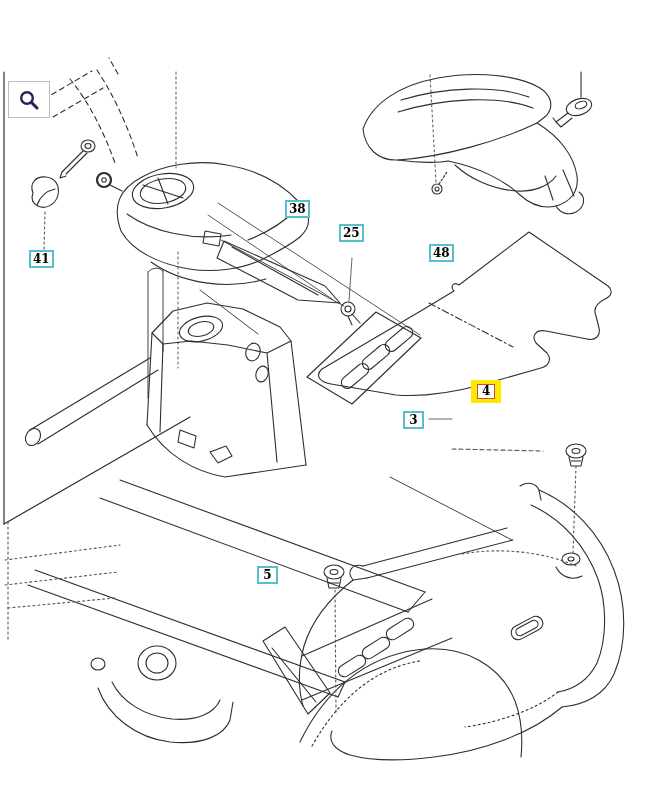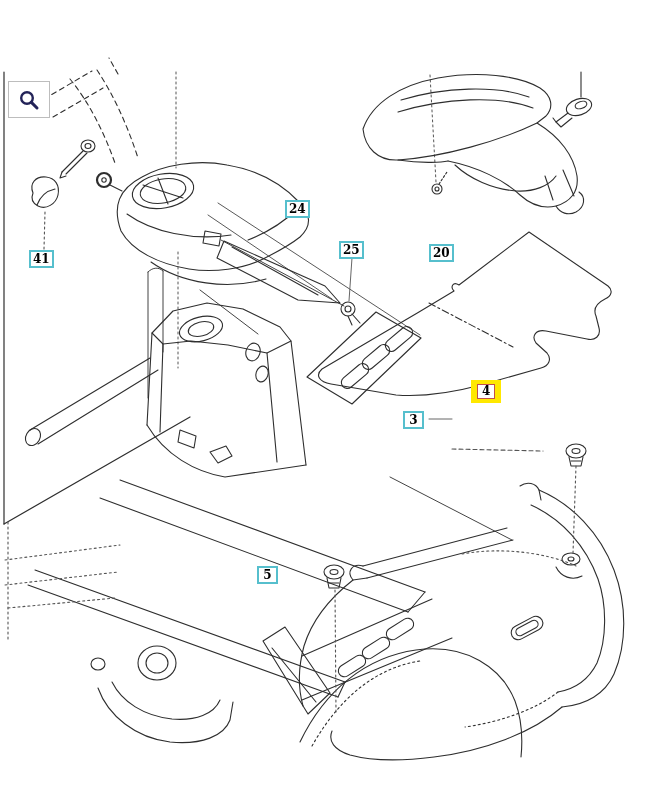--- a/index.html
+++ b/index.html
@@ -227,23 +227,23 @@
   </svg>
 
   <div class="zoom-btn">
     <svg width="22" height="22" viewBox="0 0 22 22" fill="none" stroke="#232358" stroke-linecap="round">
       <circle cx="9" cy="9" r="5.8" stroke-width="2.4"></circle>
       <path d="M13.4,13.4 L19,19" stroke-width="3"></path>
     </svg>
   </div>
 
   <div class="label" style="left:29px;top:250px;">41</div>
-  <div class="label" style="left:285px;top:200px;">24</div>
-  <div class="label" style="left:339px;top:241px;">25</div>
-  <div class="label" style="left:429px;top:244px;">20</div>
+  <div class="label" style="left:285px;top:200px;">38</div>
+  <div class="label" style="left:339px;top:224px;">25</div>
+  <div class="label" style="left:429px;top:244px;">48</div>
 
   <div class="label-highlight" style="left:471px;top:380px;">
     <span class="inner">4</span>
   </div>
 
   <div class="label label--sm" style="left:403px;top:411px;">3</div>
   <div class="label label--sm" style="left:257px;top:566px;">5</div>
 
 </div>
 

